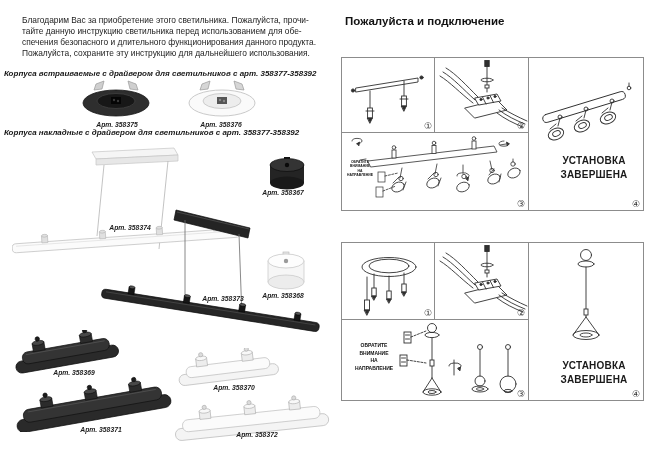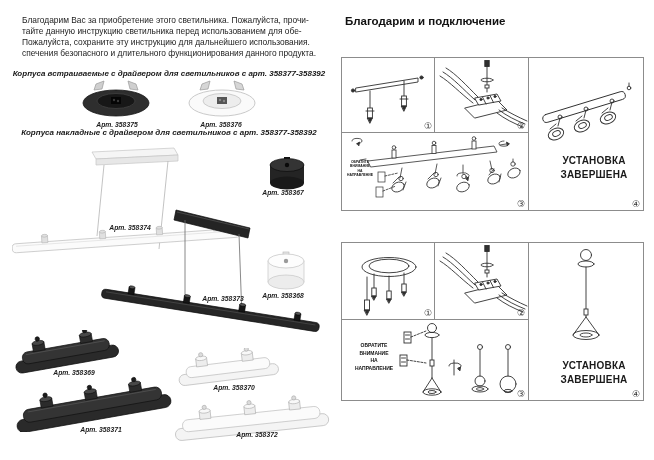--- a/index.html
+++ b/index.html
@@ -2,21 +2,21 @@
 <html><head>
 <meta charset="utf-8">
 <style>
   html,body{margin:0;padding:0;background:#fff;}
   *{box-sizing:border-box;}
   .page{position:relative;width:654px;height:460px;background:#ffffff;overflow:hidden;
         font-family:"Liberation Sans",sans-serif;color:#1a1a1a;border-radius:16px;}
   .intro{position:absolute;left:22px;top:15px;width:318px;font-size:8.4px;line-height:10.9px;
          color:#1c1c1c;}
   .intro div{white-space:nowrap;}
-  .sec-title{position:absolute;left:4px;width:330px;text-align:center;font-size:8px;
+  .sec-title{position:absolute;left:4px;width:330px;font-size:8px;
              font-weight:bold;font-style:italic;color:#161616;white-space:nowrap;}
   .art{position:absolute;font-size:6.8px;font-weight:bold;font-style:italic;color:#1d1d1d;
        text-align:center;white-space:nowrap;}
   .prod{position:absolute;}
   .col-title{position:absolute;left:345px;top:15px;font-size:11.5px;font-weight:bold;color:#111;}
   .panel{position:absolute;border:1px solid #8c8c8c;background:#fff;}
   .stepnum{position:absolute;right:3px;bottom:1px;font-family:"DejaVu Sans",sans-serif;
            font-size:9px;color:#333;line-height:9px;}
   .done-txt{position:absolute;left:8px;width:100%;text-align:center;font-size:10px;
             font-weight:bold;color:#1a1a1a;line-height:14px;letter-spacing:.2px;}
@@ -27,22 +27,22 @@
   svg{display:block;}
 </style>
 </head>
 <body>
 
 <div class="page">
 
   <div class="intro">
     <div>Благодарим Вас за приобретение этого светильника. Пожалуйста, прочи-</div>
     <div>тайте данную инструкцию светильника перед использованием для обе-</div>
+    <div>спечения безопасного и длительного функционирования данного продукта.</div>
     <div>Пожалуйста, сохраните эту инструкцию для дальнейшего использования.</div>
-    <div>спечения безопасного и длительного функционирования данного продукта.</div>
   </div>
 
   <div class="sec-title" style="top:69px">Корпуса встраиваемые с драйвером для светильников с арт. 358377-358392</div>
 
   <div class="prod" style="left:80px;top:80px">
     <svg width="72" height="38" viewBox="0 0 72 38">
       <polygon points="16,4 24,1 22,9 14,10" fill="#cfcfcf" stroke="#9a9a9a" stroke-width="0.7"></polygon>
       <polygon points="48,1 56,4 58,10 50,9" fill="#cfcfcf" stroke="#9a9a9a" stroke-width="0.7"></polygon>
       <ellipse cx="36" cy="23" rx="33" ry="13" fill="#2e2e2e" stroke="#151515" stroke-width="0.8"></ellipse>
       <ellipse cx="36" cy="21" rx="19" ry="7.5" fill="#171717" stroke="#454545" stroke-width="0.7"></ellipse>
@@ -211,21 +211,21 @@
             <ellipse cx="123.5" cy="16" rx="5.5" ry="2.2" fill="#f8f8f8"></ellipse>
           <circle cx="33.5" cy="12.4" r="2.1" fill="#dcdcdc"></circle>
             <circle cx="78.5" cy="12.4" r="2.1" fill="#dcdcdc"></circle>
           <circle cx="123.5" cy="12.4" r="2.1" fill="#dcdcdc"></circle>
         </g>
       </g>
     </svg>
   </div>
   <div class="art" style="left:228px;top:431px;width:58px">Арт. 358372</div>
 
-  <div class="col-title">Благодарим и подключение</div>
+  <div class="col-title">Пожалуйста и подключение</div>
 
   <div class="panel" style="left:341px;top:57px;width:95px;height:76px">
     <svg width="93" height="74" viewBox="0 0 93 74">
       <g stroke="#2f2f2f" stroke-width="0.9" fill="none" stroke-linecap="round">
         <polygon points="14,30 76,20 76,24 14,34" fill="#fff"></polygon>
         <circle cx="11" cy="32.5" r="1.6" fill="#2f2f2f"></circle>
         <circle cx="79.5" cy="19.5" r="1.6" fill="#2f2f2f"></circle>
         <line x1="28" y1="33" x2="28" y2="50"></line>
         <rect x="25.6" y="50" width="4.8" height="10" fill="#fff"></rect>
         <polygon points="25.6,60 30.4,60 28,65" fill="#2f2f2f"></polygon>

